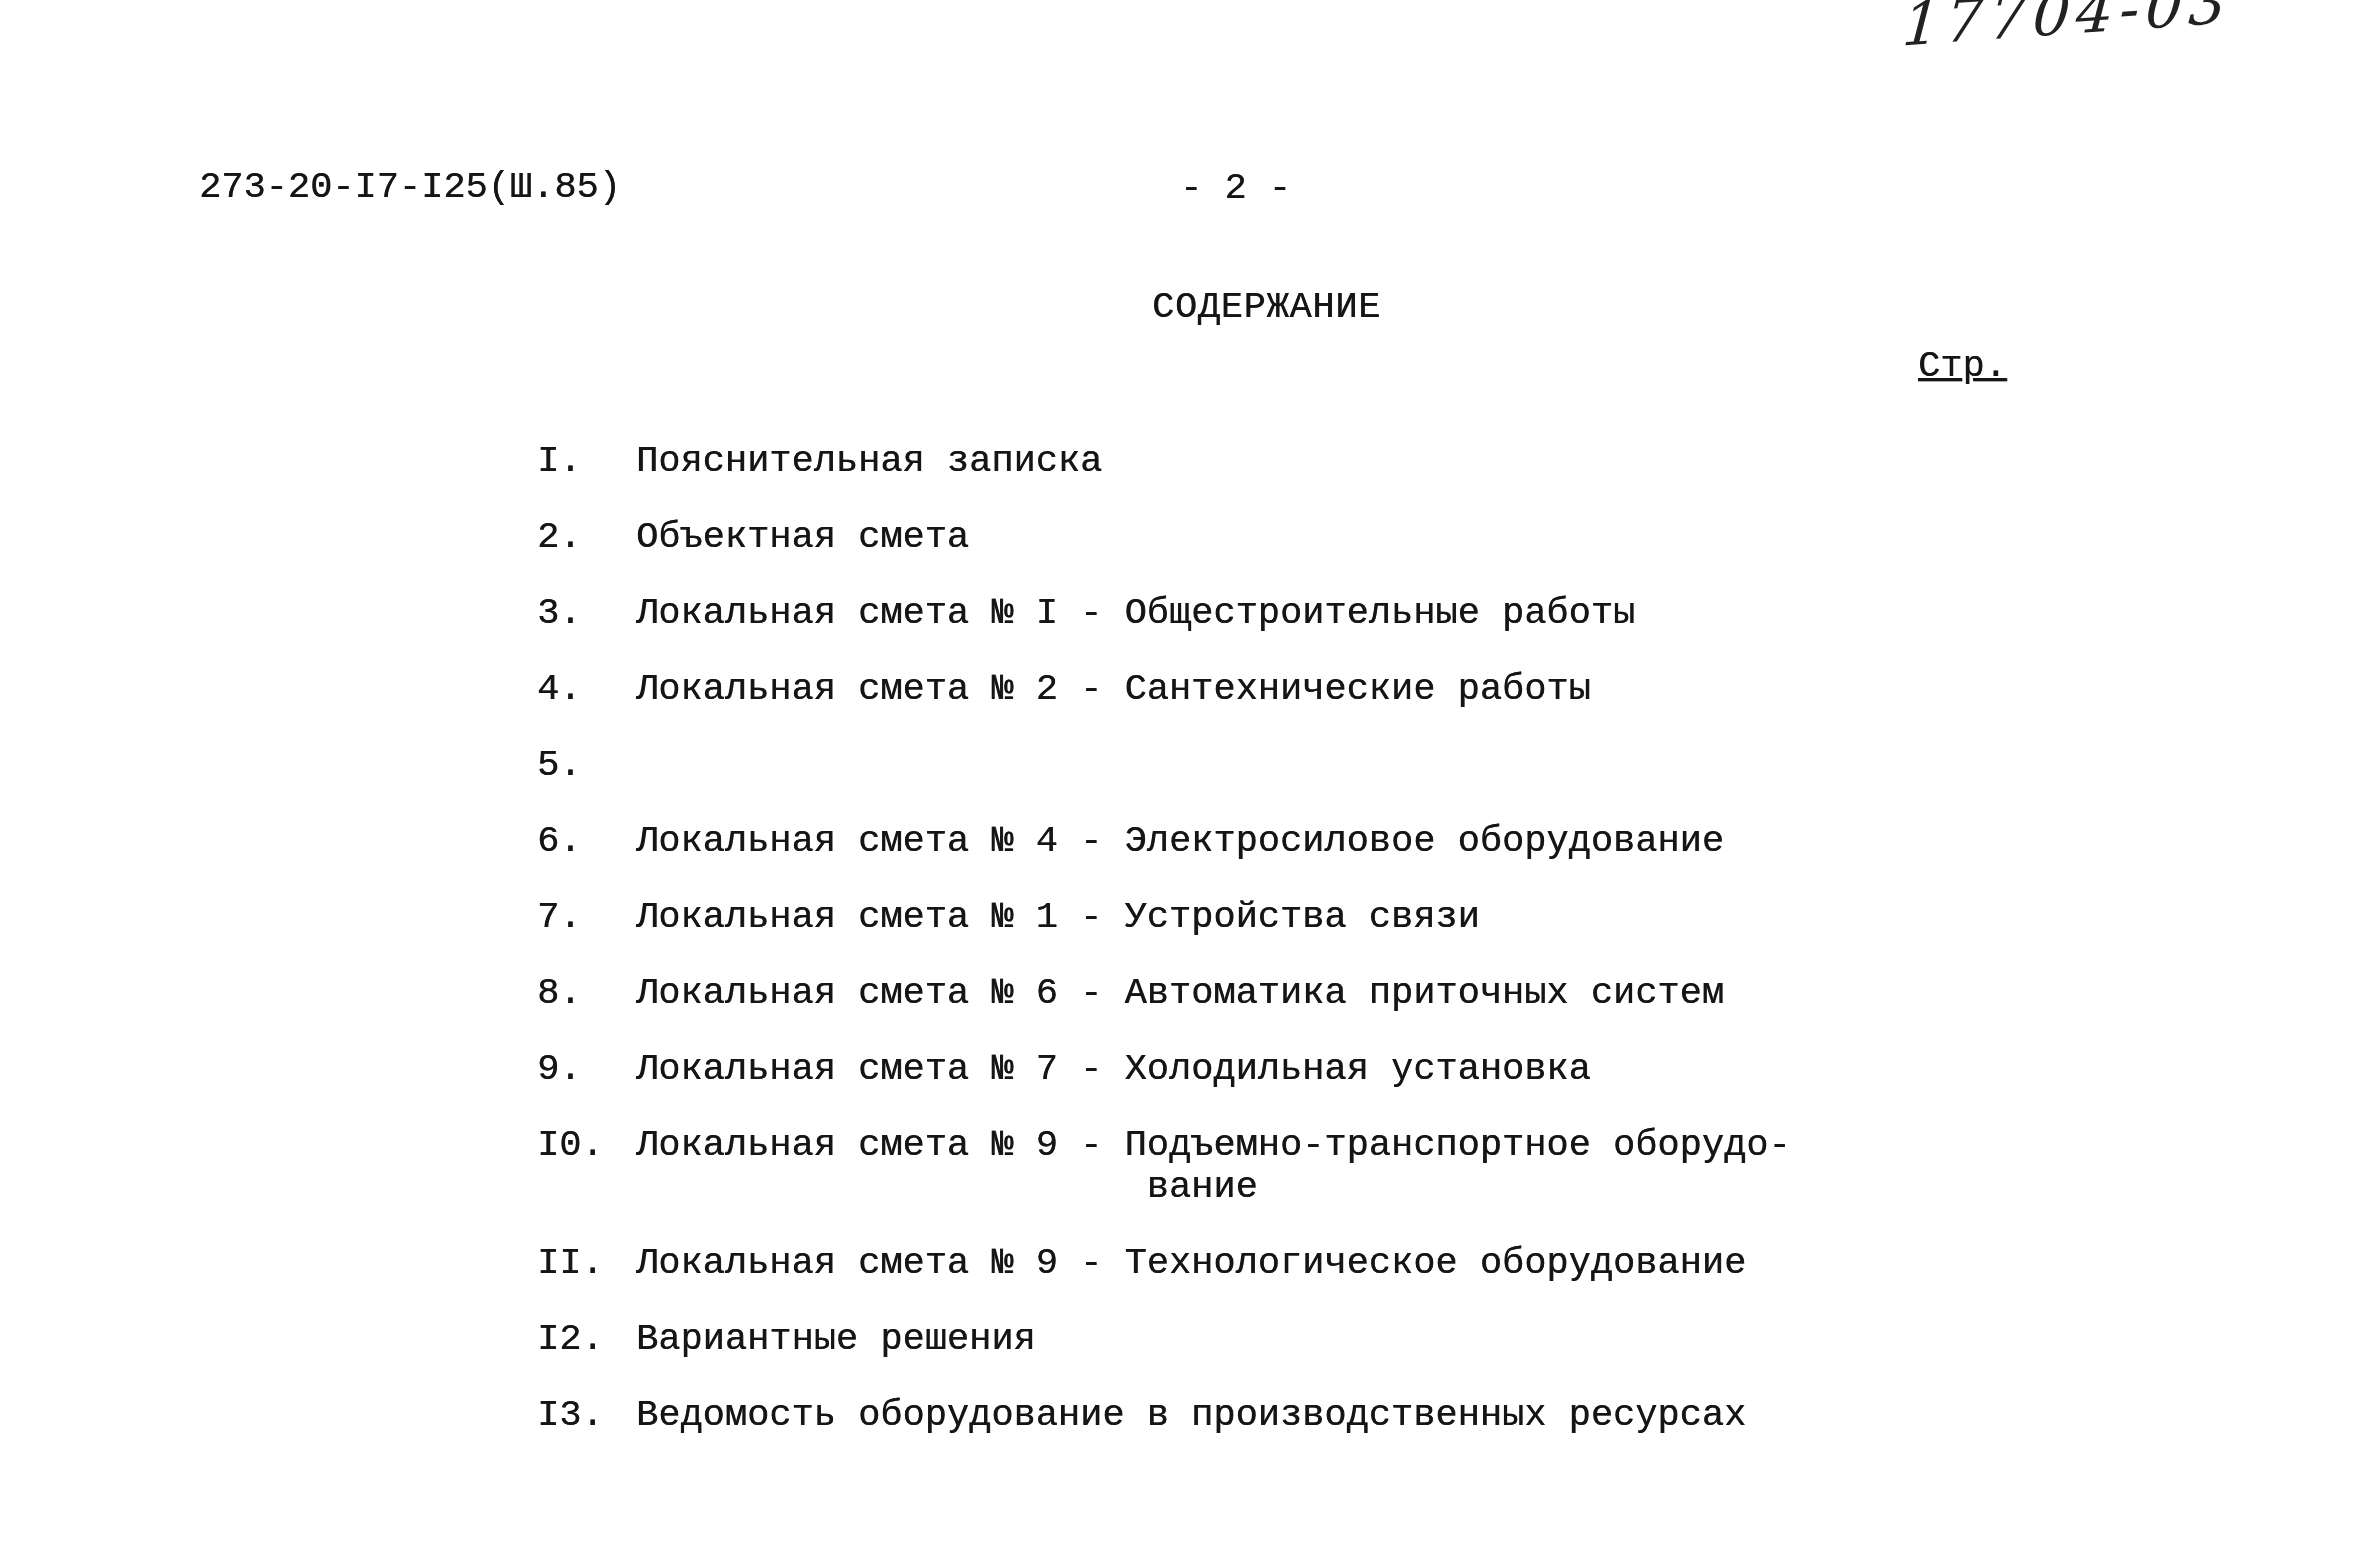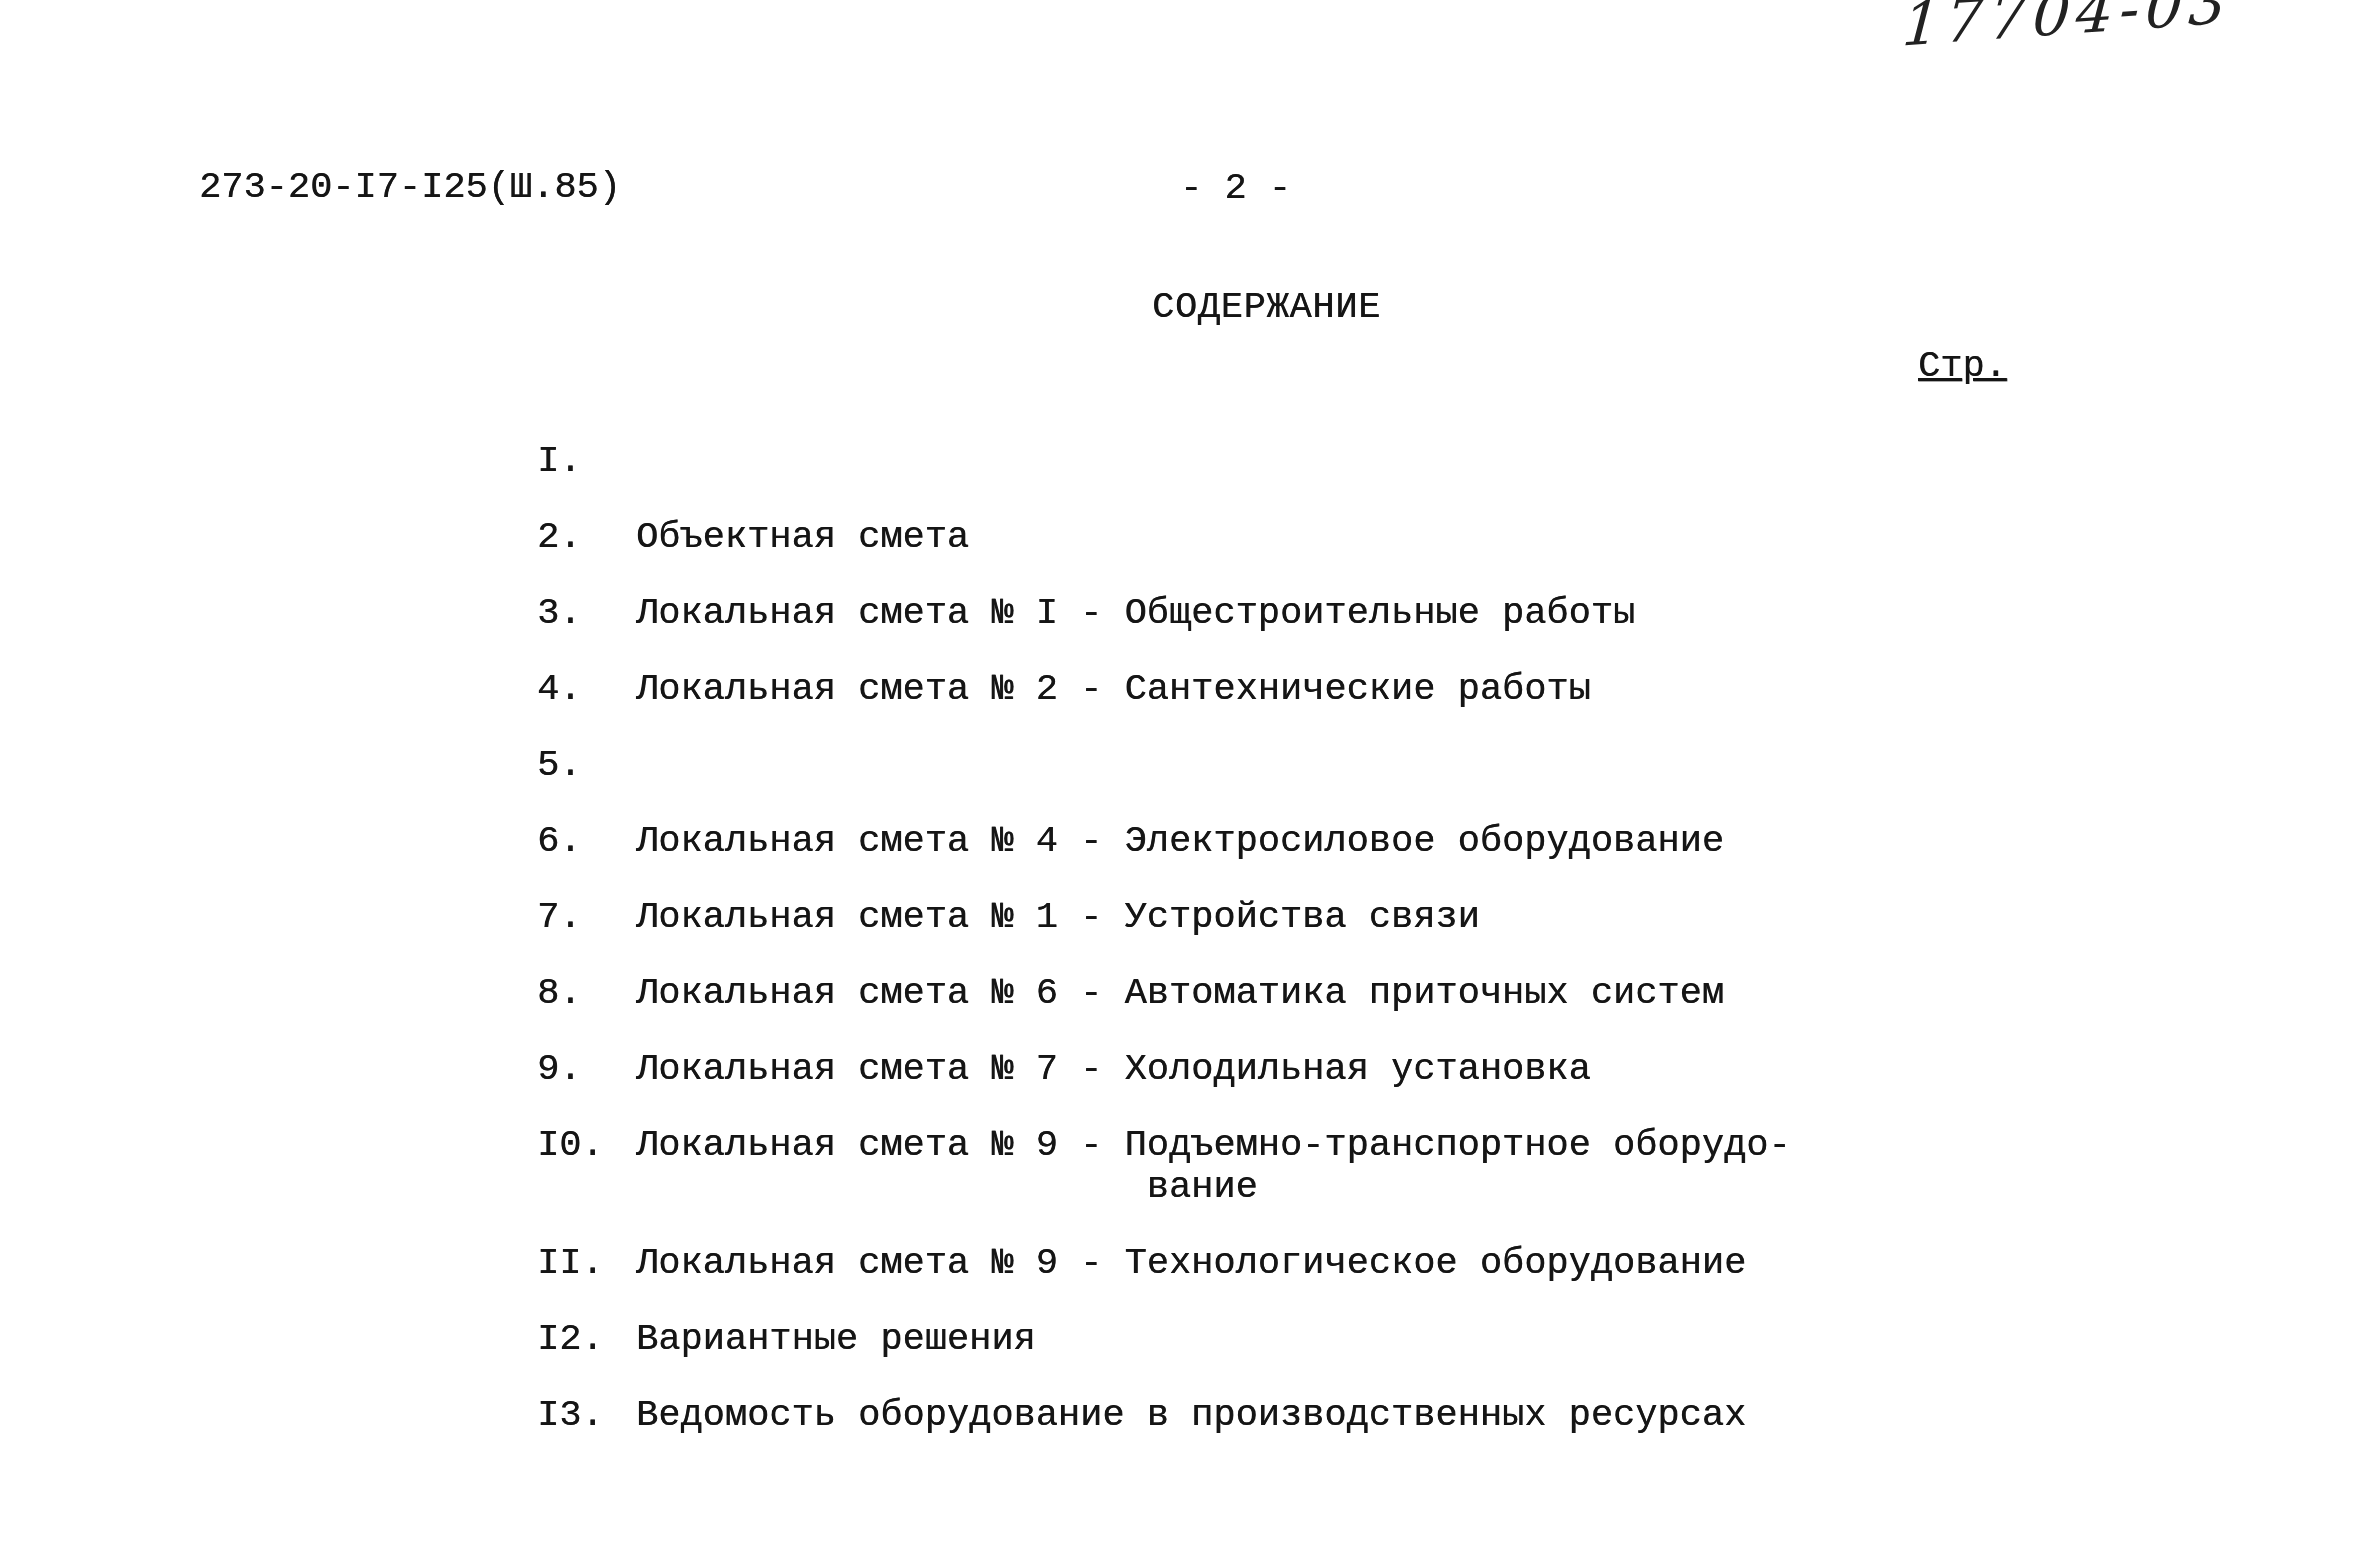--- a/index.html
+++ b/index.html
@@ -91,20 +91,21 @@
 
 <div class="page-number typed">- 2 -</div>
 
 <div class="contents-title typed">СОДЕРЖАНИЕ</div>
 
 <div class="page-col-header typed">Стр.</div>
 
 <div class="toc">
   <div class="toc-row">
     <span class="toc-num typed">I.</span>
+    <span class="toc-text typed">Пояснительная записка</span>
   </div>
   <div class="toc-row">
     <span class="toc-num typed">2.</span>
     <span class="toc-text typed">Объектная смета</span>
   </div>
   <div class="toc-row">
     <span class="toc-num typed">3.</span>
     <span class="toc-text typed">Локальная смета № I - Общестроительные работы</span>
   </div>
   <div class="toc-row">

